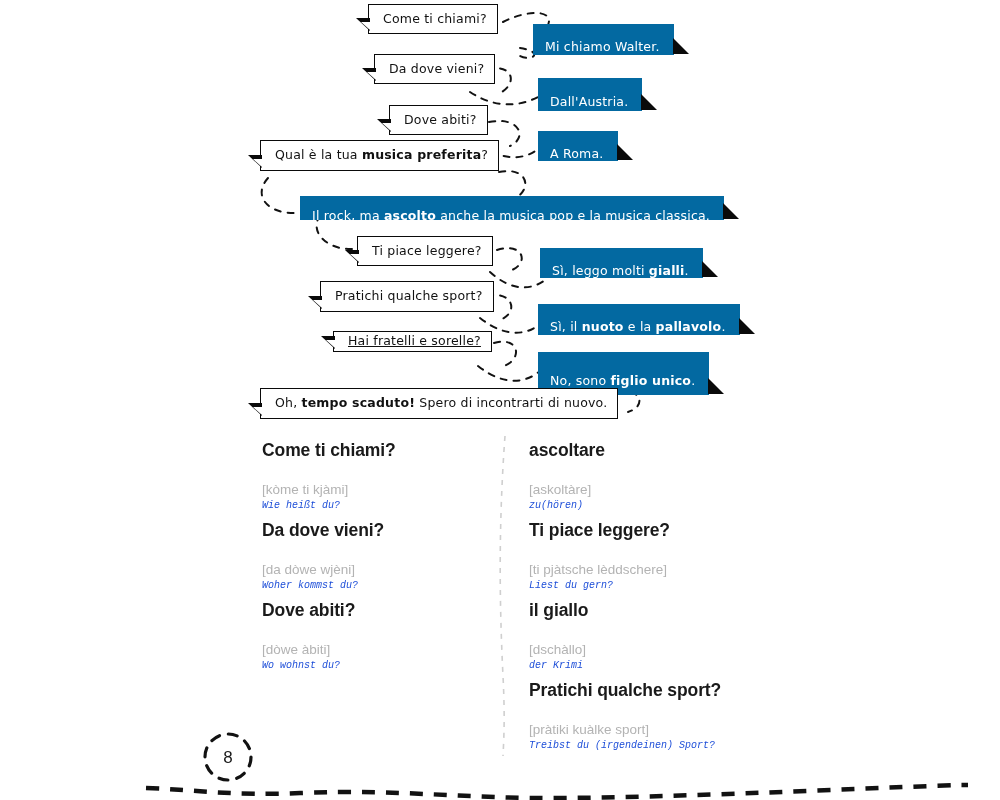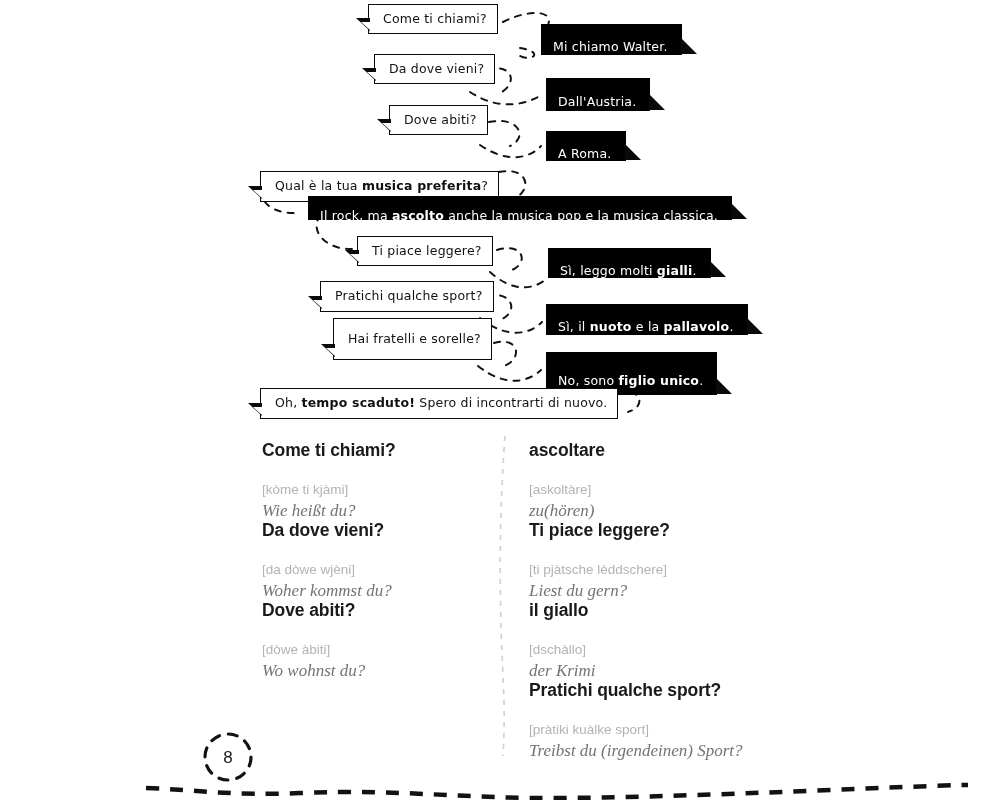--- a/index.html
+++ b/index.html
@@ -59,24 +59,23 @@
     left: -8px;
     bottom: 3.4px;
     width: 0; height: 0;
     border-style: solid;
     border-width: 0 9px 8.5px 0;
     border-color: transparent #ffffff transparent transparent;
   }
 
   
   .bubble.a {
-    background: #000000;
+    background: #0369a1;
     color: #ffffff;
     padding: 16px 14px 0 12px;
-    margin-left: 8px;
   }
   .bubble.a::after {  
     content: "";
     position: absolute;
     right: -15px;
     bottom: 1px;
     width: 0; height: 0;
     border-style: solid;
     border-width: 16px 0 0 16px;
     border-color: transparent transparent transparent #0a0a0a;
@@ -115,24 +114,24 @@
   }
   .v-phon {
     font-family: "Liberation Sans", sans-serif;
     font-weight: 400;
     font-size: 13.5px;
     color: #b3b3b3;
     line-height: 1.45;
     margin-top: 18px;
   }
   .v-trans {
-    font-family: Liberation Serif, serif;
+    font-family: Liberation Mono, monospace;
     font-style: italic;
-    font-size: 17px;
-    color: #737373;
+    font-size: 10px;
+    color: #1d4ed8;
     line-height: 1.4;
   }
 
   #vocab-divider {
     position: absolute;
     left: 497px;
     top: 436px;
     width: 14px;
     height: 320px;
     pointer-events: none;
@@ -209,21 +208,21 @@
   </div>
 
   <div class="bubble q" style="left:389px; top:105px; height:30px;">
     <span><span>Dove abiti?</span></span>
   </div>
 
   <div class="bubble a" style="left:538px; top:131px; height:30px;">
     <span><span>A Roma.</span></span>
   </div>
 
-  <div class="bubble q" style="left:260px; top:171px; height:31px;">
+  <div class="bubble q" style="left:260px; top:140px; height:31px;">
     <span><span>Qual è la tua </span><b class="bd">musica preferita</b><span>?</span></span>
   </div>
 
   <div class="bubble a" style="left:300px; top:196px; height:24px;">
     <span><span>Il rock, ma </span><b class="bd">ascolto</b><span> anche la musica pop e la musica classica.</span></span>
   </div>
 
   <div class="bubble q" style="left:357px; top:236px; height:30px;">
     <span><span>Ti piace leggere?</span></span>
   </div>
@@ -233,21 +232,21 @@
   </div>
 
   <div class="bubble q" style="left:320px; top:281px; height:31px;">
     <span><span>Pratichi qualche sport?</span></span>
   </div>
 
   <div class="bubble a" style="left:538px; top:304px; height:31px;">
     <span><span>Sì, il </span><b class="bd">nuoto</b><span> e la </span><b class="bd">pallavolo</b><span>.</span></span>
   </div>
 
-  <div class="bubble q" style="left:333px; top:318px; height:42px;">
+  <div class="bubble q" style="left:333px; top:331px; height:21px;text-decoration:underline;">
     <span><span>Hai fratelli e sorelle?</span></span>
   </div>
 
   <div class="bubble a" style="left:538px; top:352px; height:43px;">
     <span><span>No, sono </span><b class="bd">figlio unico</b><span>.</span></span>
   </div>
 
   <div class="bubble q" style="left:260px; top:388px; height:31px;">
     <span><span>Oh, </span><b class="bd">tempo scaduto!</b><span> Spero di incontrarti di nuovo.</span></span>
   </div>

